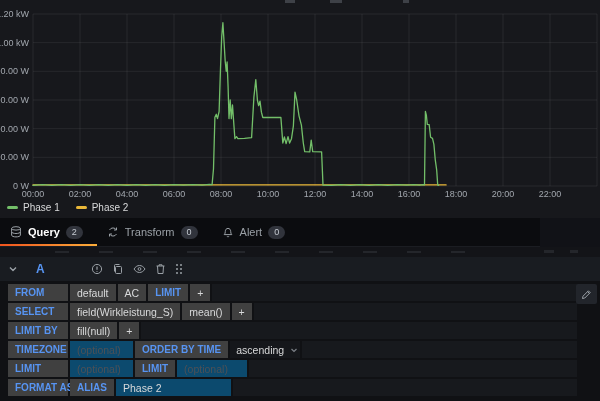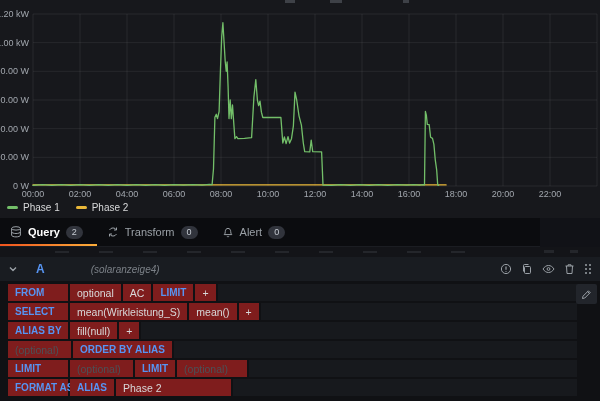--- a/index.html
+++ b/index.html
@@ -38,27 +38,27 @@
   .editor { position:relative; width:600px; height:144px; background:#101114; padding-top:0; }
   .q-header { height:24px; background:#191c21; display:flex; align-items:center; padding:0 8px; }
   .q-header .chev { color:#9aa0a6; margin-right:18px; cursor:pointer; display:flex; }
   .q-ref { color:#5794F2; font-weight:bold; font-size:12px; margin-right:46px; }
   .q-ds { color:#7b8087; font-style:italic; font-size:10px; flex:1; }
   .q-icons { display:flex; align-items:center; gap:9px; }
   .q-icons .qi { cursor:pointer; display:flex; align-items:center; }
 
   .rows { margin:3px 0 0 8px; width:569px; }
   .qrow { display:flex; gap:2px; height:17px; margin-bottom:2px; }
-  .cell { background:#7f1d1d; display:flex; align-items:center; padding:0 7px;
+  .cell { background:#404040; display:flex; align-items:center; padding:0 7px;
           font-size:10.5px; color:#d8d9da; white-space:nowrap; }
   .cell.kw { color:#5794F2; font-weight:bold; font-size:10px; }
   .cell.lbl { width:60px; }
   .cell.btn { cursor:pointer; }
   .filler { flex:1; background:#17191d; }
-  .inp { background:#7f1d1d; border:none; outline:none; color:#d8d9da; font-size:10.5px;
+  .inp { background:#0c4a6e; border:none; outline:none; color:#d8d9da; font-size:10.5px;
          font-family:"Liberation Sans", sans-serif; padding:0 7px; height:17px; }
   .inp::placeholder { color:#4c5157; }
   .dropdown { background:#15171b; display:flex; align-items:center; justify-content:space-between;
          padding:0 6px; font-size:10.5px; color:#d8d9da; cursor:pointer; gap:6px; }
   .dd-chev { color:#7b8087; display:flex; }
   .pencil-btn { position:absolute; right:3px; top:27px; width:21px; height:20px; background:#22252b;
          border-radius:2px; display:flex; align-items:center; justify-content:center; cursor:pointer; }
 </style>
 </head>
 <body>
@@ -170,21 +170,20 @@
 
 <div class="editor">
 
   <div class="q-header">
     <span class="chev">
       <svg width="10" height="10" viewBox="0 0 10 10" fill="none" stroke="#9aa0a6" stroke-width="1.4">
         <path d="M2 3.5 5 6.5 8 3.5" stroke-linejoin="round"></path>
       </svg>
     </span>
     <span class="q-ref">A</span>
-    <span class="q-ds">(solaranzeige4)</span>
     <span class="q-icons">
       <span class="qi">
         <svg width="12" height="12" viewBox="0 0 12 12" fill="none" stroke="#9aa0a6" stroke-width="1">
           <circle cx="6" cy="6" r="4.6"></circle>
             <path d="M6 3.4v3.3" stroke-width="1.2"></path>
             <circle cx="6" cy="8.5" r="0.6" fill="#9aa0a6" stroke="none"></circle>
         </svg>
       </span>
       <span class="qi">
         <svg width="12" height="12" viewBox="0 0 12 12" fill="none" stroke="#9aa0a6" stroke-width="1">
@@ -220,45 +219,54 @@
     <svg width="11" height="11" viewBox="0 0 11 11" fill="none" stroke="#9aa0a6" stroke-width="1">
       <path d="M1.5 9.5l.5-2.3 5.4-5.4 1.8 1.8-5.4 5.4-2.3.5z" stroke-linejoin="round"></path>
       <path d="M6.6 2.6l1.8 1.8"></path>
     </svg>
   </div>
 
   <div class="rows">
 
     <div class="qrow">
       <div class="cell kw lbl">FROM</div>
-      <div class="cell btn">optional</div>
+      <div class="cell btn">default</div>
       <div class="cell btn">AC</div>
       <div class="cell kw">LIMIT</div>
       <div class="cell btn">+</div>
       <div class="filler"></div>
     </div>
 
     <div class="qrow">
       <div class="cell kw lbl">SELECT</div>
-      <div class="cell btn">mean(Wirkleistung_S)</div>
+      <div class="cell btn">field(Wirkleistung_S)</div>
       <div class="cell btn">mean()</div>
       <div class="cell btn">+</div>
       <div class="filler"></div>
     </div>
 
     <div class="qrow">
-      <div class="cell kw lbl">ALIAS BY</div>
+      <div class="cell kw lbl">LIMIT BY</div>
       <div class="cell btn">fill(null)</div>
       <div class="cell btn">+</div>
       <div class="filler"></div>
     </div>
 
     <div class="qrow">
+      <div class="cell kw lbl">TIMEZONE</div>
       <input class="inp" style="width: 63px;" placeholder="(optional)">
-      <div class="cell kw">ORDER BY ALIAS</div>
+      <div class="cell kw">ORDER BY TIME</div>
+      <div class="dropdown" style="width:70px;">
+        <span>ascending</span>
+        <span class="dd-chev">
+          <svg width="8" height="8" viewBox="0 0 8 8" fill="none" stroke="#7b8087" stroke-width="1.2">
+              <path d="M1.5 3 4 5.5 6.5 3"></path>
+            </svg>
+        </span>
+      </div>
       <div class="filler"></div>
     </div>
 
     <div class="qrow">
       <div class="cell kw lbl">LIMIT</div>
       <input class="inp" style="width: 63px;" placeholder="(optional)">
       <div class="cell kw">LIMIT</div>
       <input class="inp" style="width: 70px;" placeholder="(optional)">
       <div class="filler"></div>
     </div>

